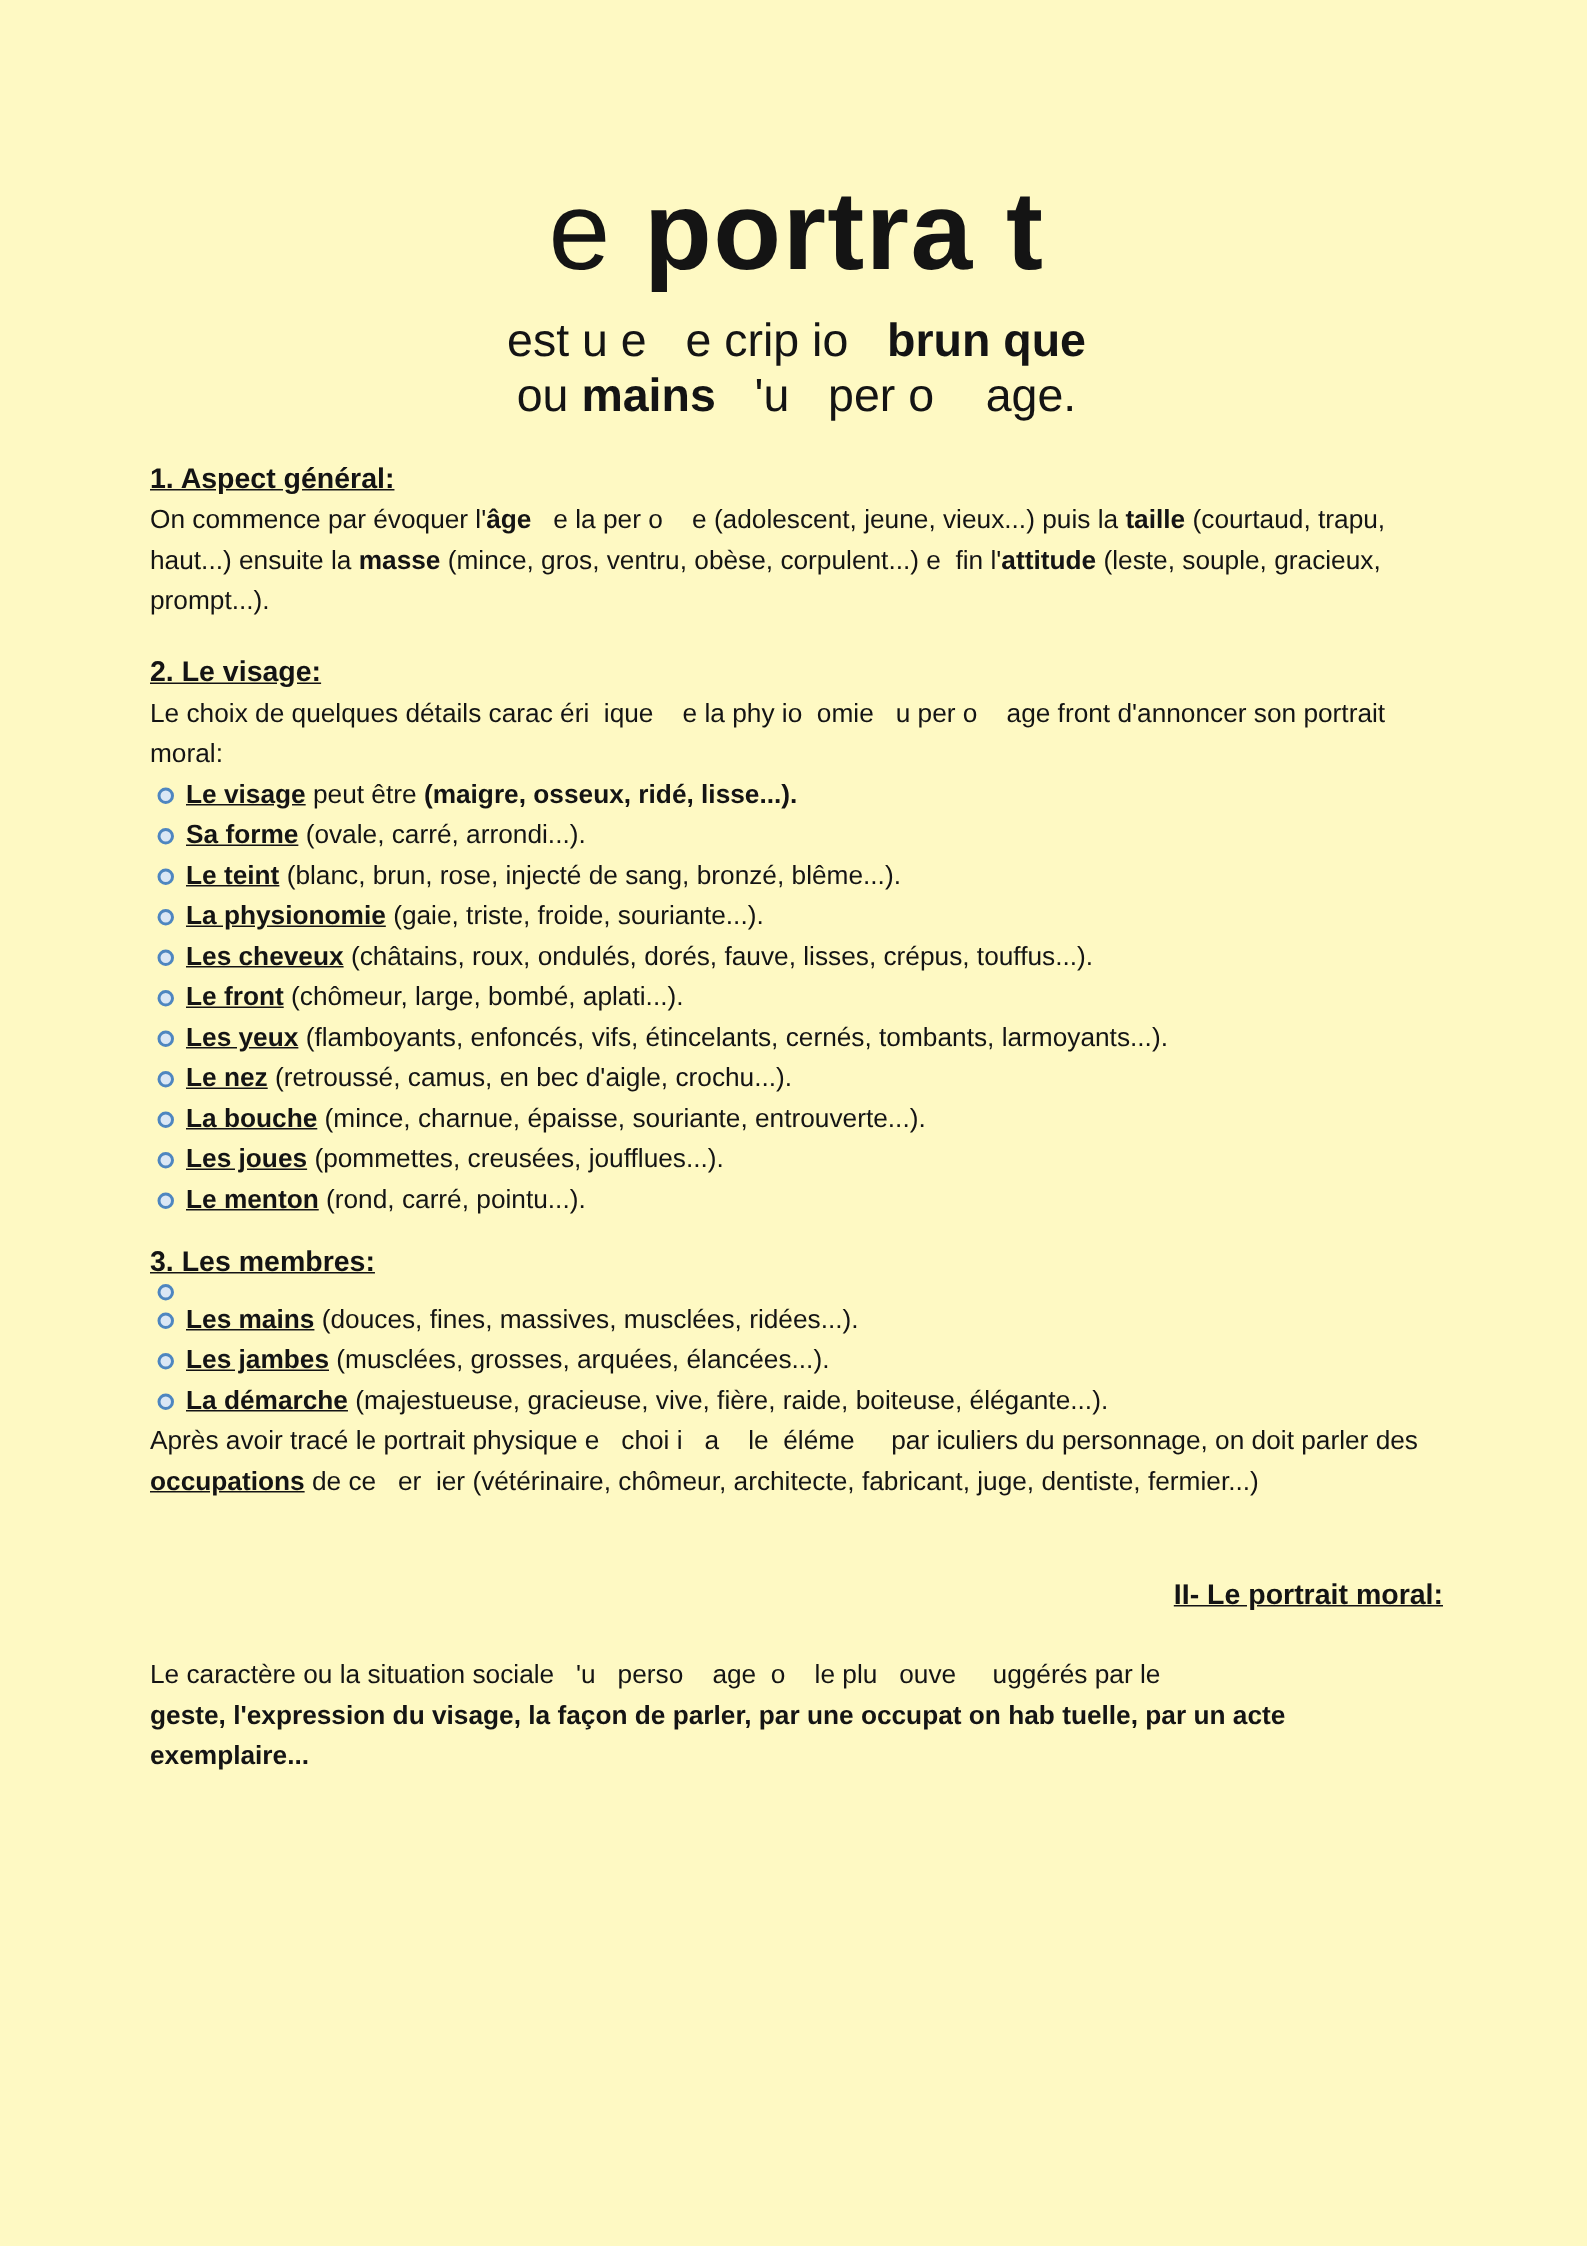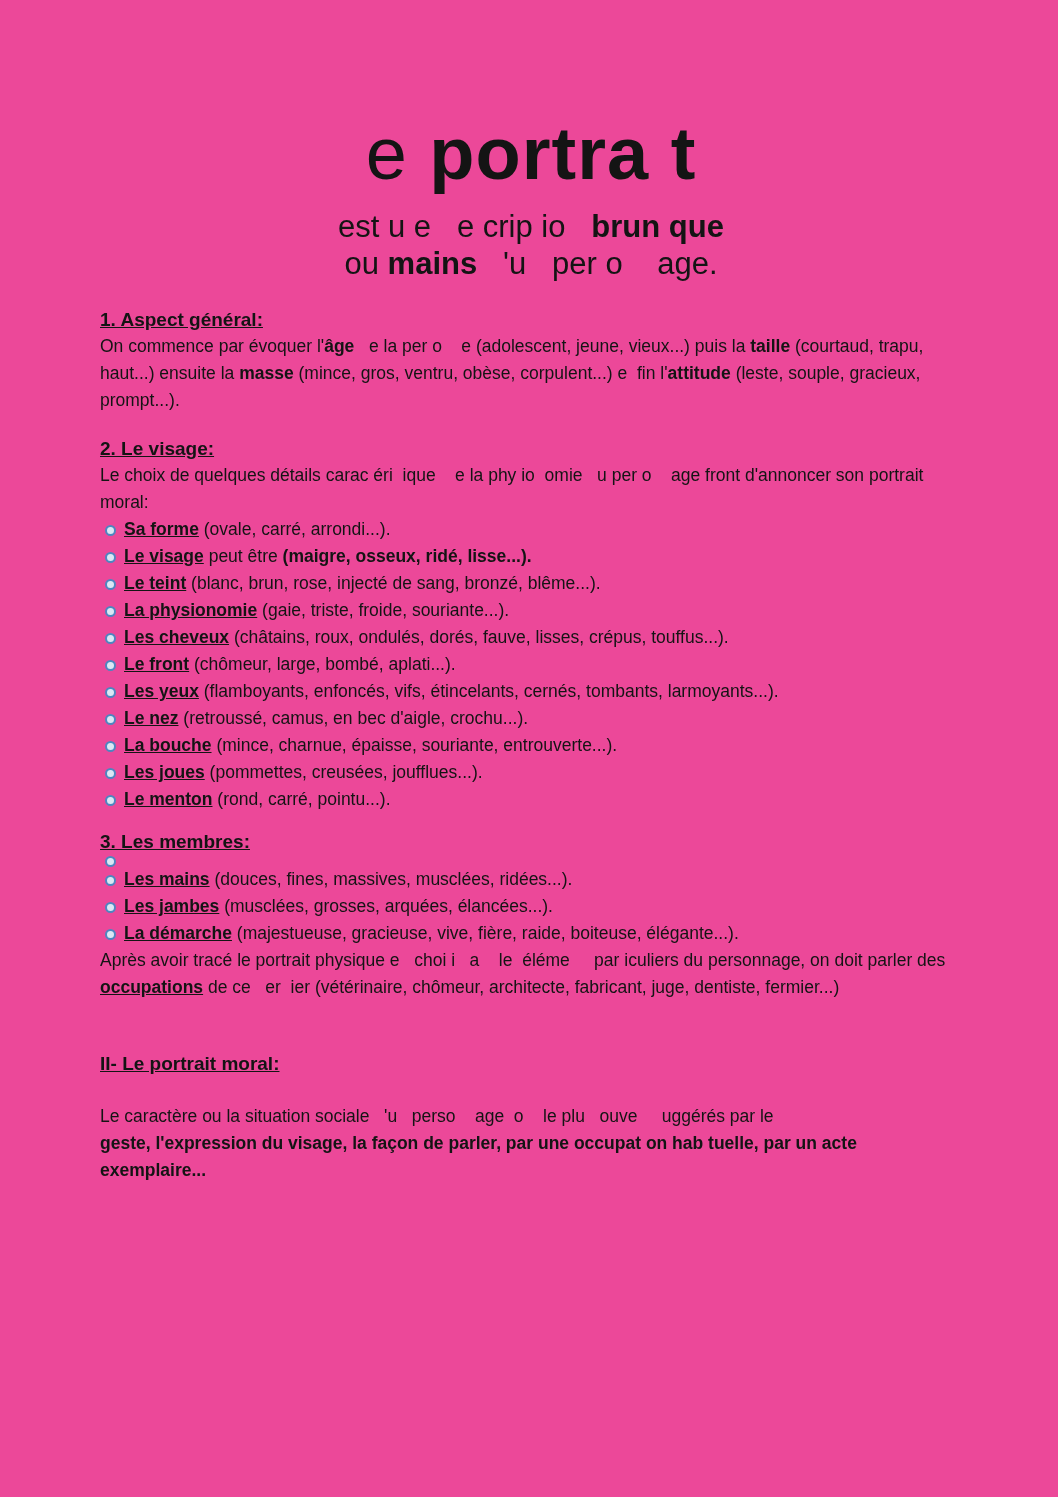--- a/index.html
+++ b/index.html
@@ -6,21 +6,21 @@
   body {
     width:1058px; height:1497px;
     font-family:"Liberation Sans", sans-serif;
     color:#141414;
     overflow:hidden;
   }
   .page {
     box-sizing:border-box;
     width:1058px; height:1497px;
     padding:114px 96px 0 100px;
-    background:#ec4899;
+    background:#fef9c3;
   }
   .pre { white-space:pre-wrap; }
   .b   { font-weight:700; }
   .it  { }
   .bu  { font-weight:700; text-decoration:underline; }
 
   .doc-title {
     text-align:center;
     font-size:74px;
     line-height:80px;
@@ -39,21 +39,21 @@
     font-size:19px;
     font-weight:700;
     text-decoration:underline;
     line-height:27px;
     margin:0;
   }
   .h-phys   { margin-top:86px; }
   .h-aspect { margin-top:24px; }
   .h-visage { margin-top:21px; }
   .h-membres{ margin-top:15px; }
-  .h-moral  { margin-top:49px; }
+  .h-moral  { margin-top:49px;text-align:right; }
 
   .para {
     font-size:17.5px;
     line-height:27px;
     margin:0;
   }
   .p-moral { margin-top:26px; }
 
   ul.bullets { list-style:none; margin:0; padding:0; }
   li.bullet {
@@ -88,22 +88,22 @@
 
   <h3 class="heading h-aspect pre">1. Aspect général:</h3>
 
   <p class="para pre"><span>On commence par évoquer l'</span><span class="b">âge</span><span>   e la per o    e </span><span class="it">(adolescent, jeune, vieux...)</span><span> puis la </span><span class="b">taille</span><span> </span><span class="it">(courtaud, trapu, haut...)</span><span> ensuite la </span><span class="b">masse</span><span> </span><span class="it">(mince, gros, ventru, obèse, corpulent...)</span><span> e  fin l'</span><span class="b">attitude</span><span> </span><span class="it">(leste, souple, gracieux, prompt...).</span></p>
 
   <h3 class="heading h-visage pre">2. Le visage:</h3>
 
   <p class="para pre">Le choix de quelques détails carac éri  ique    e la phy io  omie   u per o    age front d'annoncer son portrait moral:</p>
 
   <ul class="bullets">
+    <li class="bullet pre"><span class="marker"></span><span class="pre"><span class="bu">Le visage</span><span> peut être </span><span class="it b">(maigre, osseux, ridé, lisse...).</span></span></li>
     <li class="bullet pre"><span class="marker"></span><span class="pre"><span class="bu">Sa forme</span><span> </span><span class="it">(ovale, carré, arrondi...).</span></span></li>
-    <li class="bullet pre"><span class="marker"></span><span class="pre"><span class="bu">Le visage</span><span> peut être </span><span class="it b">(maigre, osseux, ridé, lisse...).</span></span></li>
     <li class="bullet pre"><span class="marker"></span><span class="pre"><span class="bu">Le teint</span><span> </span><span class="it">(blanc, brun, rose, injecté de sang, bronzé, blême...).</span></span></li>
     <li class="bullet pre"><span class="marker"></span><span class="pre"><span class="bu">La physionomie</span><span> </span><span class="it">(gaie, triste, froide, souriante...).</span></span></li>
     <li class="bullet pre"><span class="marker"></span><span class="pre"><span class="bu">Les cheveux</span><span> </span><span class="it">(châtains, roux, ondulés, dorés, fauve, lisses, crépus, touffus...).</span></span></li>
     <li class="bullet pre"><span class="marker"></span><span class="pre"><span class="bu">Le front</span><span> </span><span class="it">(chômeur, large, bombé, aplati...).</span></span></li>
     <li class="bullet pre"><span class="marker"></span><span class="pre"><span class="bu">Les yeux</span><span> </span><span class="it">(flamboyants, enfoncés, vifs, étincelants, cernés, tombants, larmoyants...).</span></span></li>
     <li class="bullet pre"><span class="marker"></span><span class="pre"><span class="bu">Le nez</span><span> </span><span class="it">(retroussé, camus, en bec d'aigle, crochu...).</span></span></li>
     <li class="bullet pre"><span class="marker"></span><span class="pre"><span class="bu">La bouche</span><span> </span><span class="it">(mince, charnue, épaisse, souriante, entrouverte...).</span></span></li>
     <li class="bullet pre"><span class="marker"></span><span class="pre"><span class="bu">Les joues</span><span> </span><span class="it">(pommettes, creusées, joufflues...).</span></span></li>
     <li class="bullet pre"><span class="marker"></span><span class="pre"><span class="bu">Le menton</span><span> </span><span class="it">(rond, carré, pointu...).</span></span></li>
   </ul>

